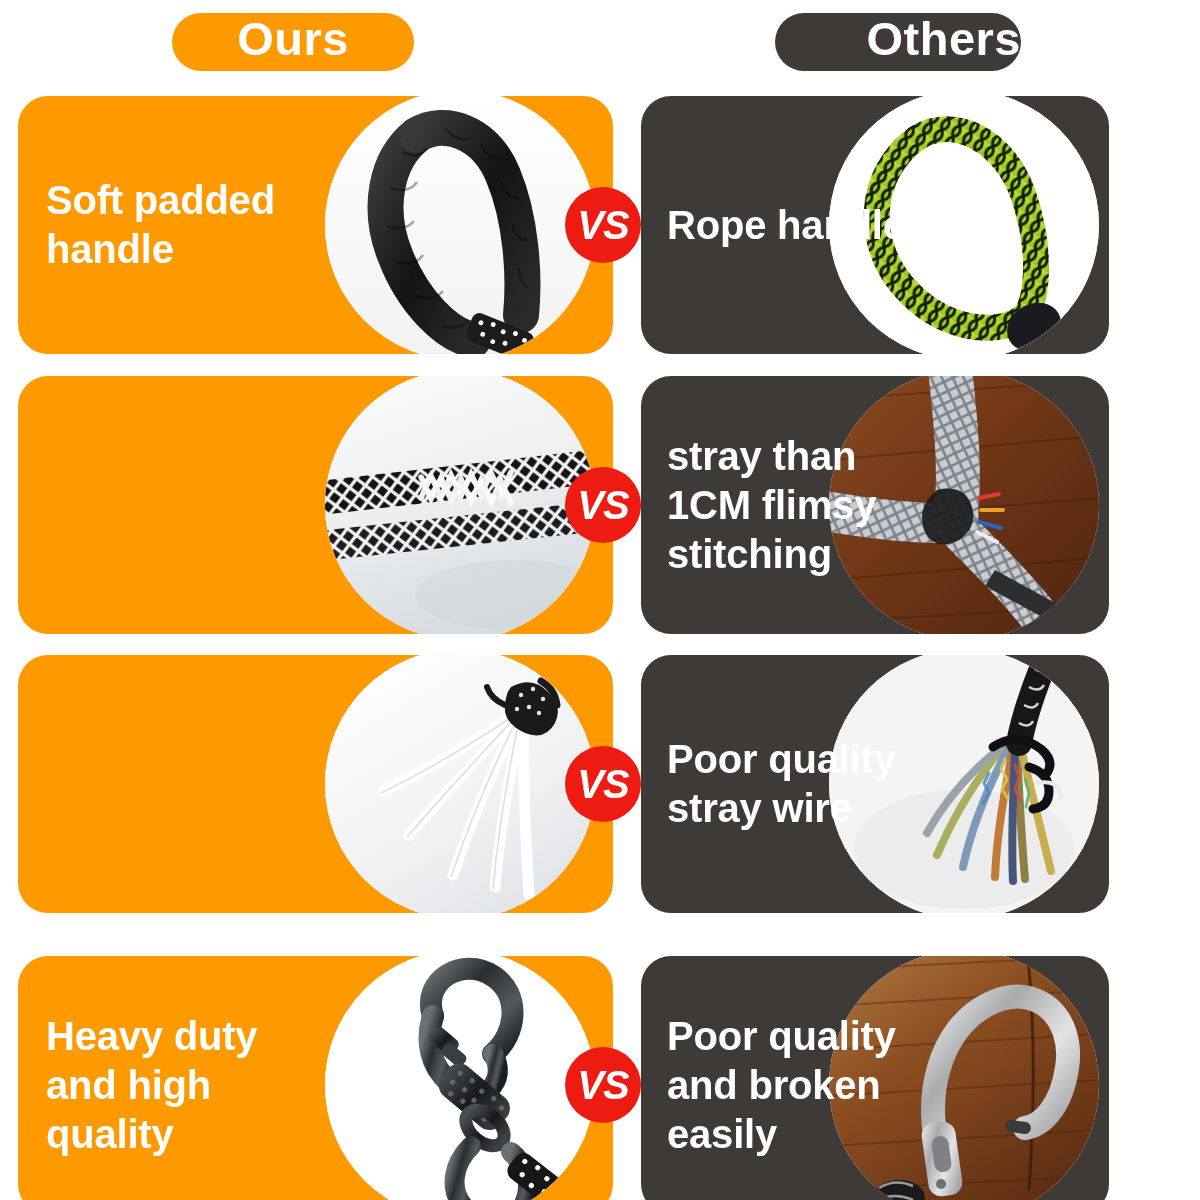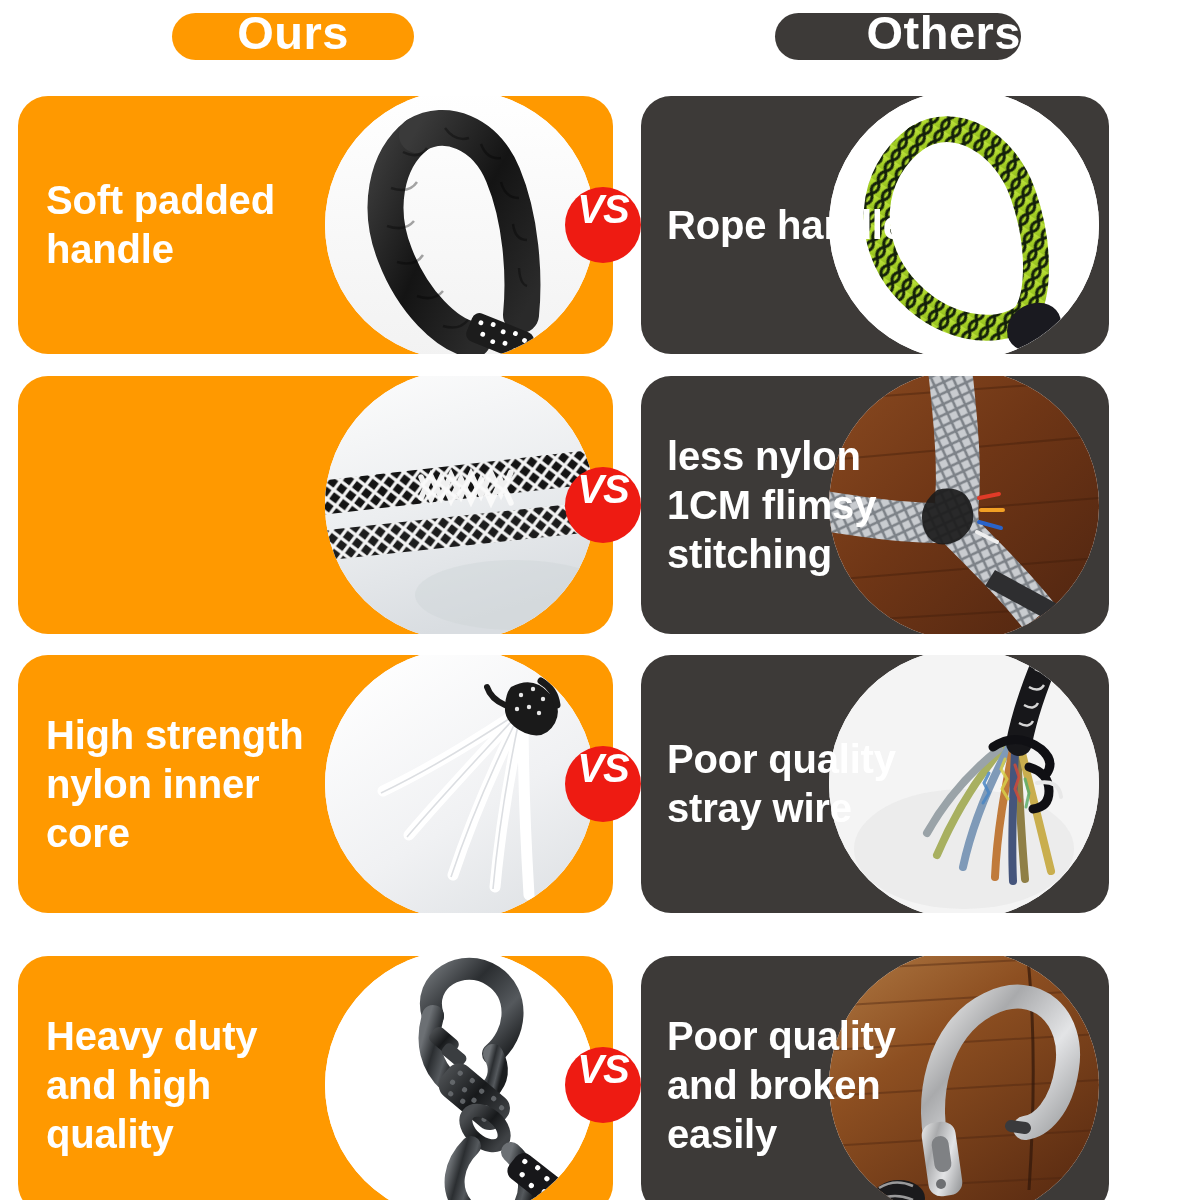--- a/index.html
+++ b/index.html
@@ -12,21 +12,21 @@
   .page { position: relative; width: 1200px; height: 1200px; }
 
   
   .header-row {
     position: absolute; top: 0; left: 0;
     width: 1200px; height: 92px;
   }
   .pill {
     position: absolute;
     top: 13px;
-    height: 47px;
+    height: 58px;
     border-radius: 34px;
     display: flex; align-items: center; justify-content: center;
     color: #ffffff;
     font-size: 47px;
     font-weight: bold;
     letter-spacing: 0.5px;
     line-height: 1;
     padding-bottom: 8px;
   }
   .pill-ours   { left: 172px; width: 242px; background: #ff9900; }
@@ -83,21 +83,21 @@
   .card-others .photo-circle { right: 10px; top: -6px; width: 270px; height: 270px; }
 
   .photo-circle svg { display: block; width: 100%; height: 100%; }
 
   
   .vs-badge {
     position: absolute;
     width: 76px; height: 76px;
     border-radius: 50%;
     background: #ee1b12;
-    display: flex; align-items: flex-start; justify-content: center;
+    display: flex; align-items: center; justify-content: center;
     color: #ffffff;
     font-size: 40px;
     font-weight: bold;
     font-style: italic;
     letter-spacing: -1px;
     z-index: 10;
     left: 565px;
     top: 91px;
   }
 </style>
@@ -217,21 +217,21 @@
             <g stroke="#fafafa" stroke-width="5.5" stroke-linecap="round" fill="none" opacity="0.96">
               <path d="M96 128 l10 -22 l10 21 l10 -22 l10 21 l10 -22 l10 21 l10 -22 l10 21 l10 -22"></path>
               <path d="M96 107 l10 22 l10 -21 l10 22 l10 -21 l10 22 l10 -21 l10 22 l10 -21 l10 22"></path>
             </g>
             <ellipse cx="190" cy="225" rx="100" ry="35" fill="#cfd4d8" opacity="0.45"></ellipse>
           </svg>
         </div>
       </div>
 
       <div class="card card-others">
-        <div class="card-label">less nylon
+        <div class="card-label">stray than
 1CM flimsy
 stitching</div>
         <div class="photo-circle">
           <svg viewBox="0 0 270 270">
             <defs>
               <linearGradient id="wood1" x1="0" y1="0" x2="1" y2="1">
                 <stop offset="0" stop-color="#8a4a20"></stop>
                   <stop offset="0.45" stop-color="#6f3616"></stop>
                   <stop offset="1" stop-color="#4e2410"></stop>
               </linearGradient>
@@ -265,23 +265,20 @@
         </div>
       </div>
 
       <div class="vs-badge">
         <span>VS</span>
       </div>
     </div>
 
     <div class="row row-2">
       <div class="card card-ours">
-        <div class="card-label">High strength
-nylon inner
-core</div>
         <div class="photo-circle">
           <svg viewBox="0 0 270 270">
             <defs>
               <linearGradient id="nybg" x1="0.2" y1="0" x2="0.8" y2="1">
                 <stop offset="0" stop-color="#ffffff"></stop>
                   <stop offset="0.6" stop-color="#f0f1f3"></stop>
                   <stop offset="1" stop-color="#dfe2e5"></stop>
               </linearGradient>
             </defs>
             <rect width="270" height="270" fill="url(#nybg)"></rect>

